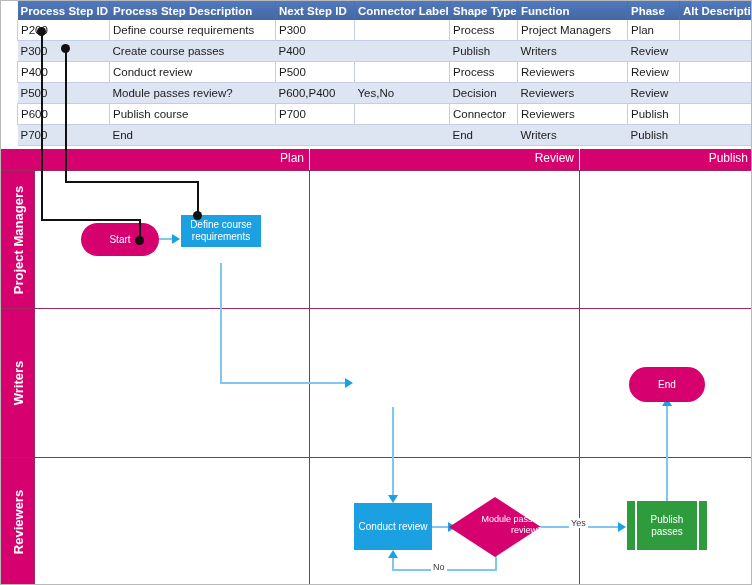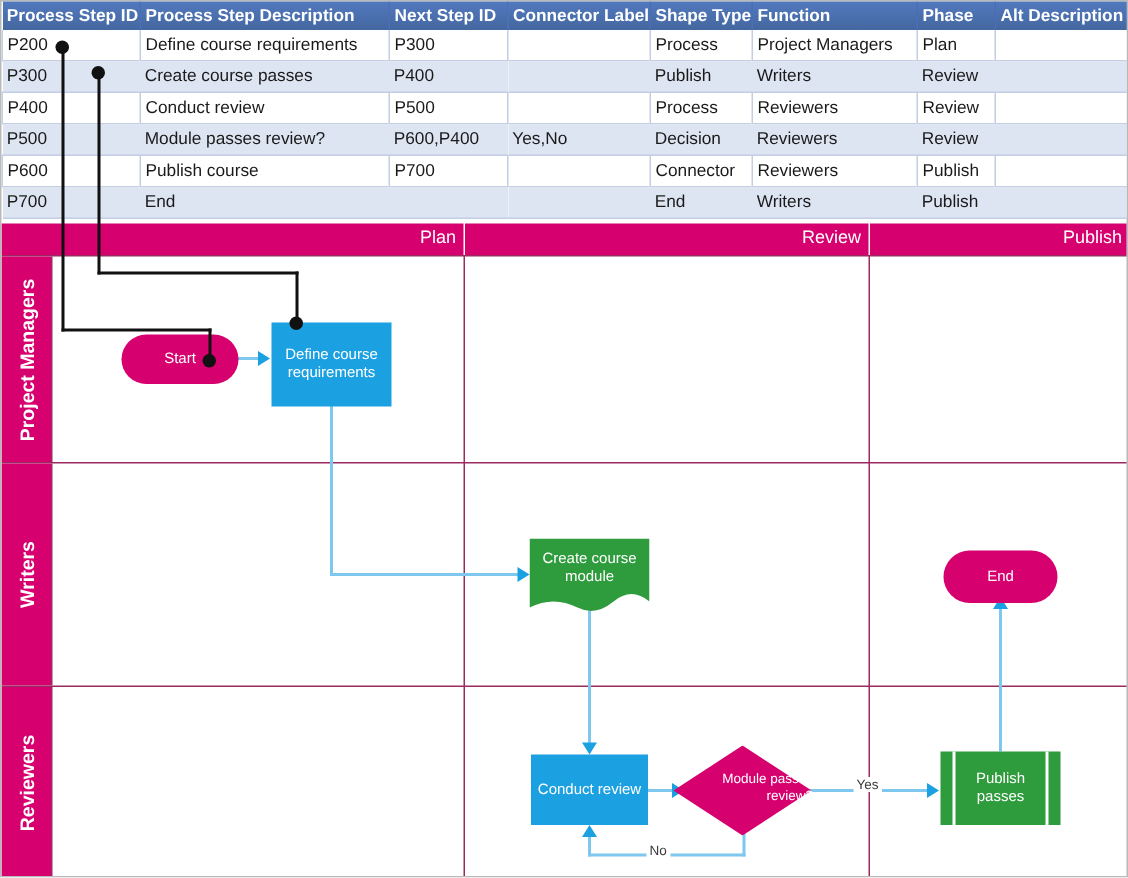--- a/index.html
+++ b/index.html
@@ -4,21 +4,21 @@
 <style>
   html,body{margin:0;padding:0;background:#ffffff;}
   body{font-family:"Liberation Sans",sans-serif;}
   #app{
     position:relative;width:752px;height:585px;overflow:hidden;
     background:#ffffff;border:1px solid #b9b9b9;box-sizing:border-box;
   }
 
   
   #grid{
-    position:absolute;left:0;top:0;width:636px;height:148px;
+    position:absolute;left:16px;top:0;width:636px;height:148px;
     box-sizing:border-box;
   }
   table.xl{
     border-collapse:collapse;width:752px;table-layout:fixed;
     font-size:11.5px;color:#1a1a1a;
   }
   table.xl th{
     background:#4a6fb5;color:#ffffff;font-weight:bold;text-align:left;
     padding:1px 3px;height:17px;font-size:11.5px;
     border-right:1px solid #4a6fb5;white-space:nowrap;
@@ -248,36 +248,27 @@
     <div class="arr arr-u" style="left:387px;top:401px;"></div>
     <div class="flabel" style="left:430px;top:413px;">No</div>
 
     <div class="fl flv" style="left:665px;top:256px;height:96px;"></div>
     <div class="arr arr-u" style="left:661px;top:249px;"></div>
 
     <div class="shape pill" style="left:80px;top:74px;width:78px;height:33px;">
       <span>Start</span>
     </div>
 
-    <div class="shape proc" style="left:180px;top:66px;width:80px;height:56px;">
+    <div class="shape proc" style="left:180px;top:66px;width:80px;height:32px;">
       <div>
         <div>Define course</div>
         <div>requirements</div>
       </div>
     </div>
 
-    <div class="doc" style="left:352px;top:210px;width:80px;height:52px;">
-      <svg width="80" height="52" viewBox="0 0 80 52">
-        <path d="M0,0 H80 V42 Q68,32 56,42 Q44,52 32,46 Q16,38 0,46 Z" fill="#2E9B3C"></path>
-      </svg>
-      <div style="position:absolute;left:0;top:8px;width:80px;text-align:center;color:#fff;font-size:10px;line-height:12px;">
-        <div>Create course</div>
-        <div>module</div>
-      </div>
-    </div>
 
     <div class="shape pill" style="left:628px;top:218px;width:76px;height:35px;">
       <span>End</span>
     </div>
 
     <div class="shape proc" style="left:353px;top:354px;width:78px;height:47px;">
       <span>Conduct review</span>
     </div>
 
     <div class="diamond-wrap" style="left:448px;top:348px;width:92px;height:60px;">

